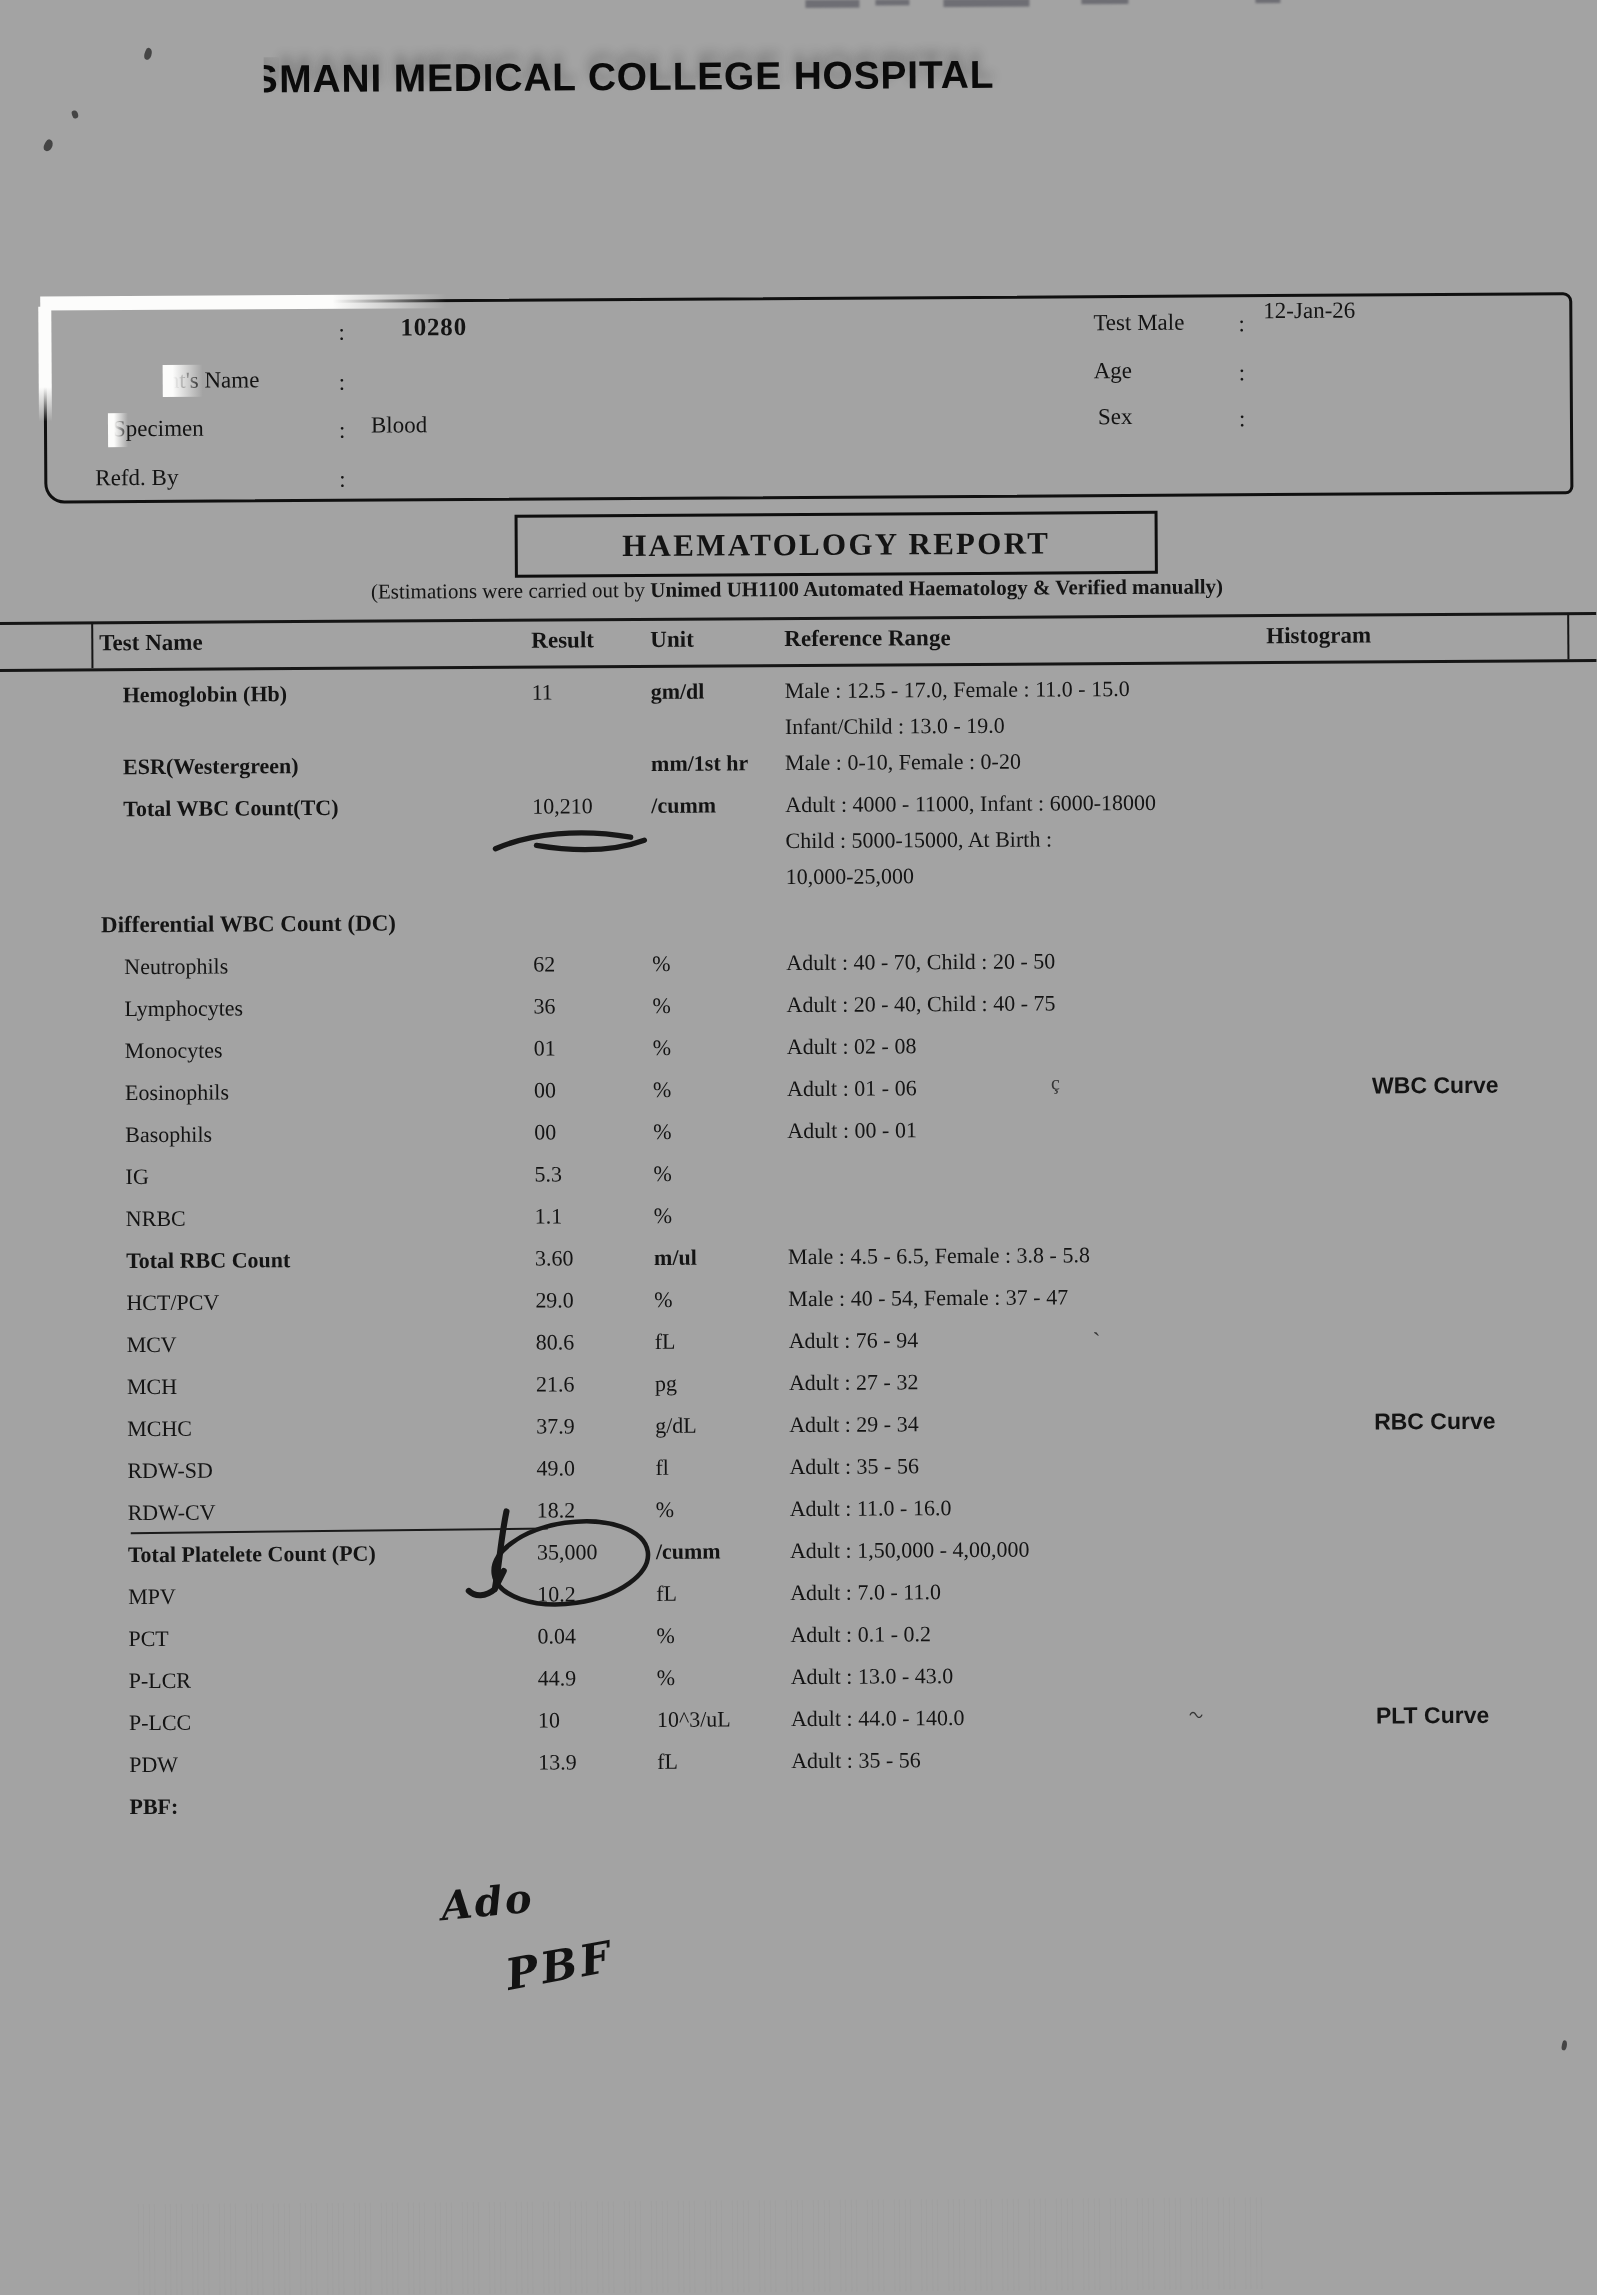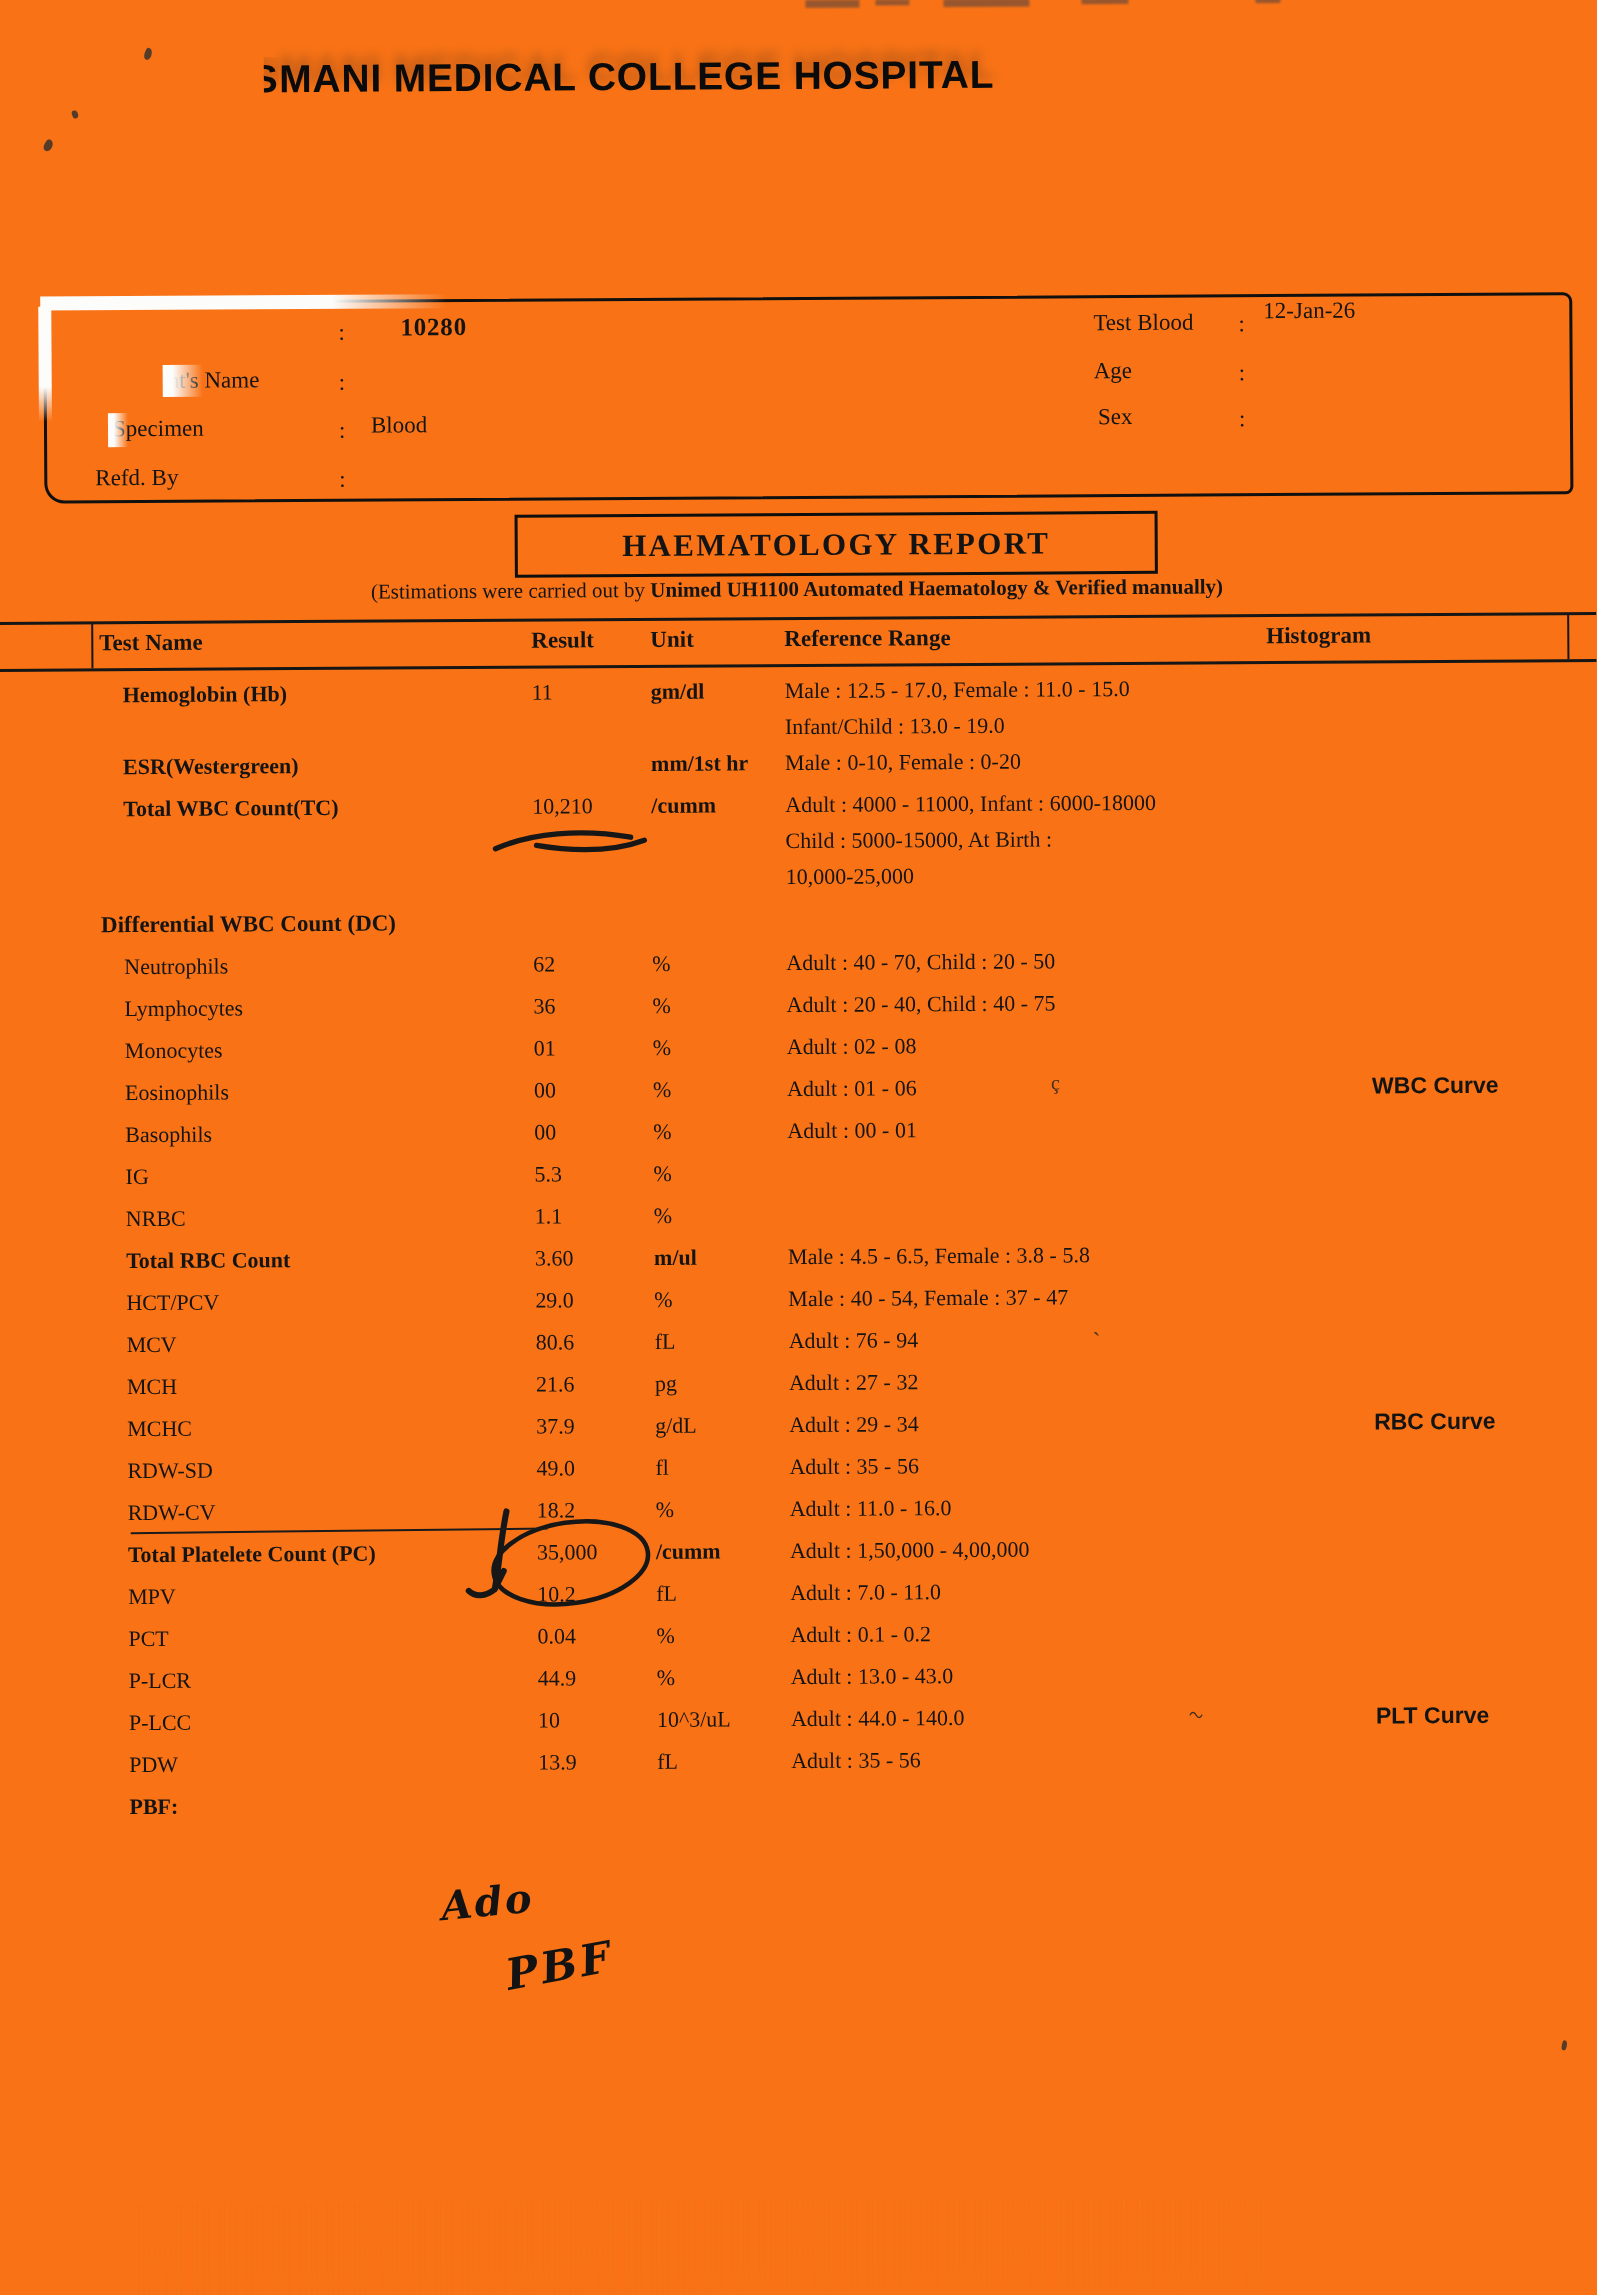--- a/index.html
+++ b/index.html
@@ -1,18 +1,18 @@
 <!DOCTYPE html>
 <html style="font-size:12.2px"><head>
 <meta charset="utf-8">
 <style>
   html,body { margin:0; padding:0; background:#e8e8e8; }
   .page {
     position:relative; width:1598px; height:2295px;
-    background:#f97316; overflow:hidden;
+    background:#a3a3a3; overflow:hidden;
     font-family:"Liberation Serif", serif; color:#141414;
   }
   .doc { position:absolute; inset:0; transform:rotate(-0.35deg); transform-origin:50% 40%; }
 
   
   .hospital {
     position:absolute; left:269px; top:54px; white-space:nowrap;
     font-family:"Liberation Sans", sans-serif; font-weight:bold;
     font-size:39px; letter-spacing:0.8px; color:#0b0b0b;
     text-shadow:0 -9.2px 10.7px rgba(25,25,25,.30);
@@ -113,21 +113,21 @@
       <span class="f" style="left:121px; top:64px;">nt's Name</span>
       <span class="f" style="left:292px; top:67px;">:</span>
 
       <span class="f" style="left:66px; top:112px;">Specimen</span>
       <span class="f" style="left:292px; top:115px;">:</span>
       <span class="f" style="left:324px; top:110px;">Blood</span>
 
       <span class="f" style="left:48px; top:161px;">Refd. By</span>
       <span class="f" style="left:292px; top:164px;">:</span>
 
-      <span class="f" style="left:1047px; top:12.2px;">Test Blood</span>
+      <span class="f" style="left:1047px; top:12.2px;">Test Male</span>
       <span class="f" style="left:1192px; top:13.8px;">:</span>
       <span class="f" style="left:1217px; top:1px;">12-Jan-26</span>
 
       <span class="f" style="left:1047px; top:60px;">Age</span>
       <span class="f" style="left:1192px; top:63px;">:</span>
       <span class="f" style="left:1224px; top:60px;"></span>
 
       <span class="f" style="left:1051px; top:106px;">Sex</span>
       <span class="f" style="left:1192px; top:109px;">:</span>
       <span class="f" style="left:1224px; top:106px;"></span>

